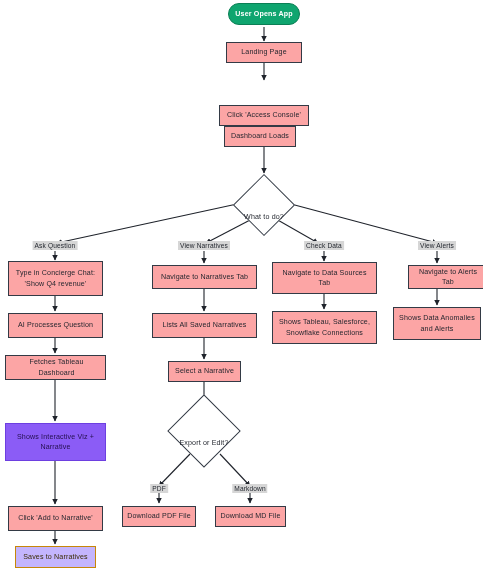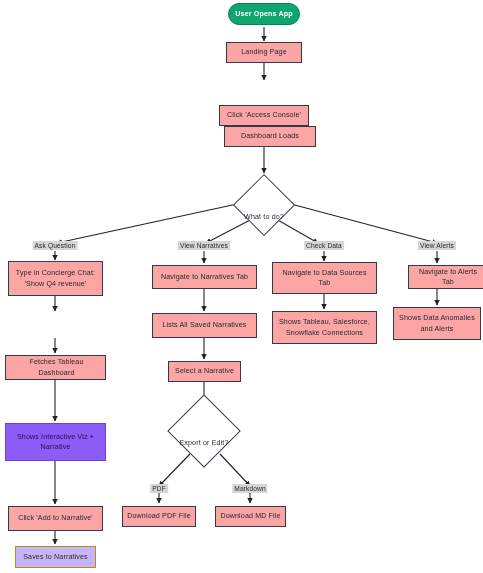--- a/index.html
+++ b/index.html
@@ -144,35 +144,36 @@
       <path d="M 437 289 L 437 305"></path>
     </g>
   </svg>
 
   <div class="node start" style="left:228px; top:3px; width:72px; height:22px;">User Opens App</div>
 
   <div class="node" style="left:226px; top:42px; width:76px; height:21px;">Landing Page</div>
 
   <div class="node" style="left:219px; top:85px; width:90px; height:21px;margin-top:20px;">Click 'Access Console'</div>
 
-  <div class="node" style="left:224px; top:126px; width:92px; height:21px;">Dashboard Loads</div>
+  <div class="node" style="left:224px; top:126px; width:72px; height:21px;">Dashboard Loads</div>
 
   <div class="diamond-wrap" style="left:233px; top:174px; width:62px; height:62px;">
     <div class="diamond-shape" style="width:44px; height:44px; left:9px; top:9px;"></div>
     <div class="diamond-label">What to do?</div>
   </div>
 
   <div class="edge-label" style="left:55px; top:241px;">Ask Question</div>
   <div class="edge-label" style="left:204px; top:241px;">View Narratives</div>
   <div class="edge-label" style="left:324px; top:241px;">Check Data</div>
   <div class="edge-label" style="left:437px; top:241px;">View Alerts</div>
 
   <div class="node" style="left:8px; top:261px; width:95px; height:35px;">Type in Concierge Chat:
 'Show Q4 revenue'</div>
 
+  <div class="node" style="left:8px; top:313px; width:95px; height:25px;">AI Processes Question</div>
 
   <div class="node" style="left:5px; top:355px; width:101px; height:25px;padding-left:6px;">Fetches Tableau Dashboard</div>
 
   <div class="node highlight" style="left:5px; top:423px; width:101px; height:38px;">Shows Interactive Viz +
 Narrative</div>
 
   <div class="node" style="left:8px; top:506px; width:95px; height:25px;">Click 'Add to Narrative'</div>
 
   <div class="node terminal" style="left:15px; top:546px; width:81px; height:22px;">Saves to Narratives</div>
 

